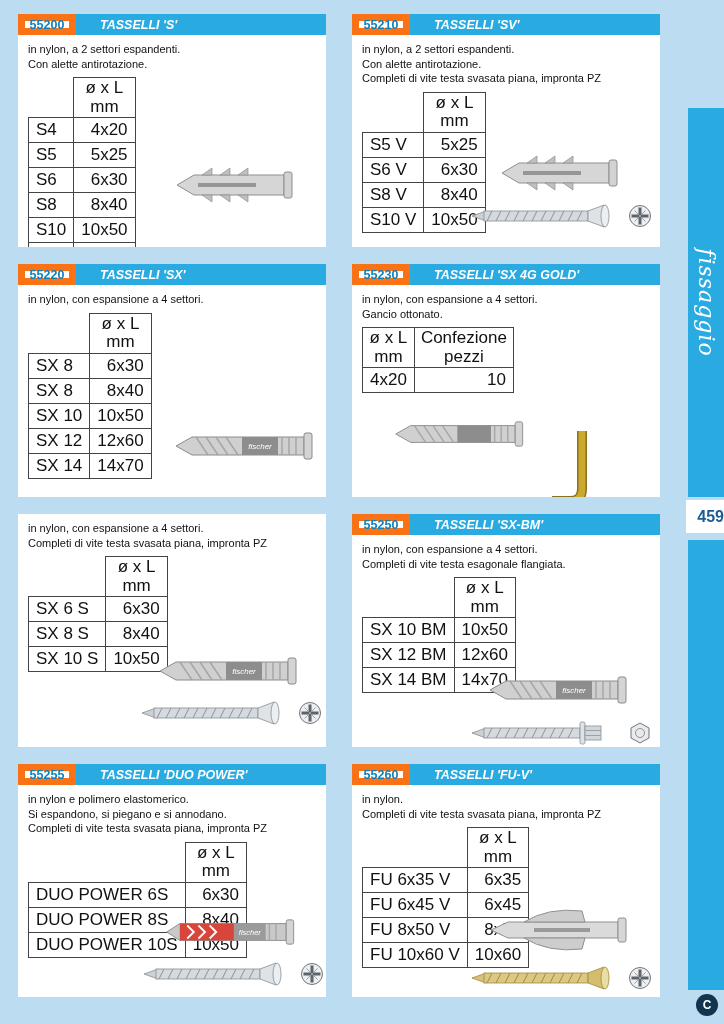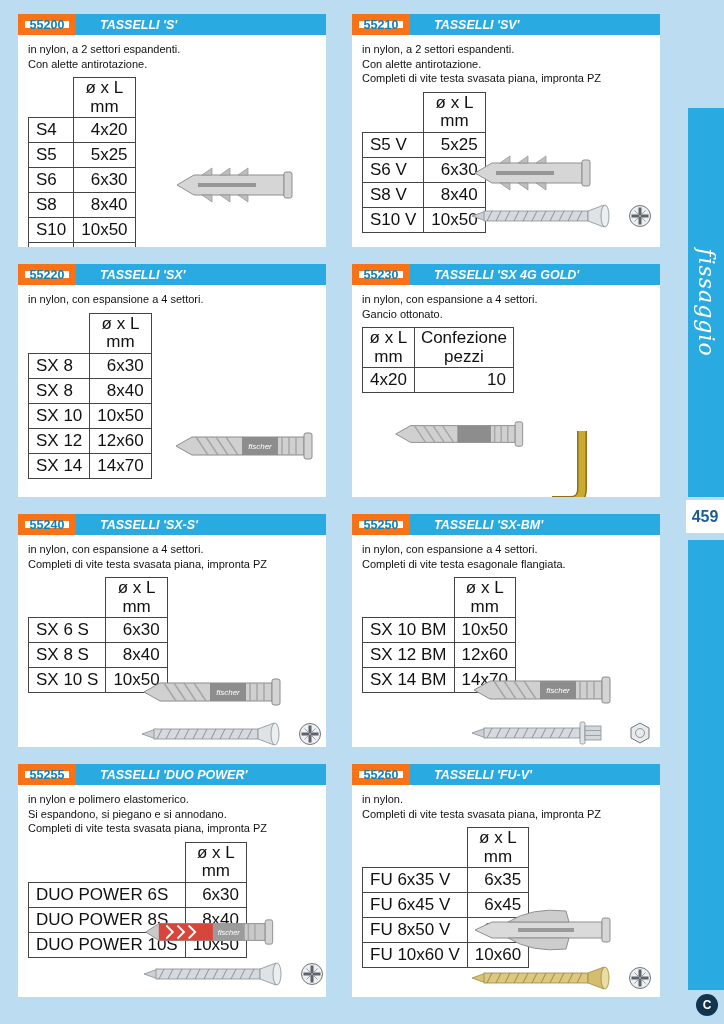--- a/index.html
+++ b/index.html
@@ -31,21 +31,21 @@
     display:flex; align-items:center; padding-left:24px;
   }
   .panel-body { position:relative; padding:7px 10px 0 10px; height:176px; }
   .desc { margin:0; font-size:11px; line-height:1.32; }
   .spec { border-collapse:collapse; margin-top:6px; font-size:17px; }
   .spec td, .spec th { border:1px solid #444; padding:2px 7px; white-space:nowrap; }
   .spec th { font-weight:normal; text-align:center; line-height:1.1; padding:1px 6px; }
   .spec th.corner { border-top:none; border-left:none; background:transparent; }
   .spec td.lbl { font-weight:normal; }
   .spec td.val { text-align:right; min-width:44px; }
-  .art { position:absolute; display:flex; flex-direction:column; align-items:flex-start; gap:7px; }
+  .art { position:absolute; display:flex; flex-direction:column; align-items:center; gap:7px; }
   .screw-row { display:flex; align-items:center; gap:8px; }
   .p1-art { right:26px; top:128px; }
   .p2-art { right:8px;  top:116px; }
   .p3-art { right:4px;  top:140px; }
   .p4-art { left:40px;  top:128px; flex-direction:row; align-items:flex-start; gap:16px; }
   .p4-art .hook-wrap { margin-top:14px; }
   .p5-art { right:4px;  top:136px; }
   .p6-art { right:8px;  top:134px; }
   .p7-art { right:2px;  top:126px; }
   .p8-art { right:8px;  top:118px; }
@@ -55,21 +55,21 @@
     background:#29abe2; display:flex; align-items:center; justify-content:center;
   }
   .side-label {
     transform:rotate(90deg); transform-origin:center;
     white-space:nowrap; color:#fff; font-style:italic;
     font-family:"DejaVu Serif", serif;
     font-size:22px; letter-spacing:1px;
   }
   .page-num-box {
     position:absolute; left:686px; top:500px; width:38px; height:33px;
-    background:#ffffff; display:flex; align-items:center; justify-content:center;
+    background:#ffffff; display:flex; align-items:center; justify-content:flex-end;
     color:#1c5c94; font-weight:bold; font-size:16px;
   }
   .strip-bottom {
     position:absolute; left:688px; top:540px; width:36px; height:450px;
     background:#29abe2;
   }
   .logo-dot {
     position:absolute; left:696px; top:994px; width:22px; height:22px;
     border-radius:50%; background:#12344e; color:#fff;
     display:flex; align-items:center; justify-content:center;
@@ -292,26 +292,20 @@
           <svg width="46" height="84" viewBox="0 0 46 84">
             <path d="M34 4 V62 Q34 74 22 74 H4" fill="none" stroke="#8a6f1c" stroke-width="10"></path>
             <path d="M34 4 V62 Q34 74 22 74 H4" fill="none" stroke="#c9a92e" stroke-width="7"></path>
           </svg>
         </div>
       </div>
     </div>
   </section>
 
   <section class="panel">
-    <div class="panel-head">
-      <div class="code-box">55240</div>
-      <div class="title-bar">
-          <span>TASSELLI 'SX-S'</span>
-        </div>
-    </div>
     <div class="panel-body">
       <p class="desc">
         <span>in nylon, con espansione a 4 settori.</span><br>
         <span>Completi di vite testa svasata piana, impronta PZ</span>
       </p>
       <table class="spec">
         <tbody>
             <tr>
               <th class="corner"></th>
               <th><span>ø x L</span><br><span>mm</span></th>

